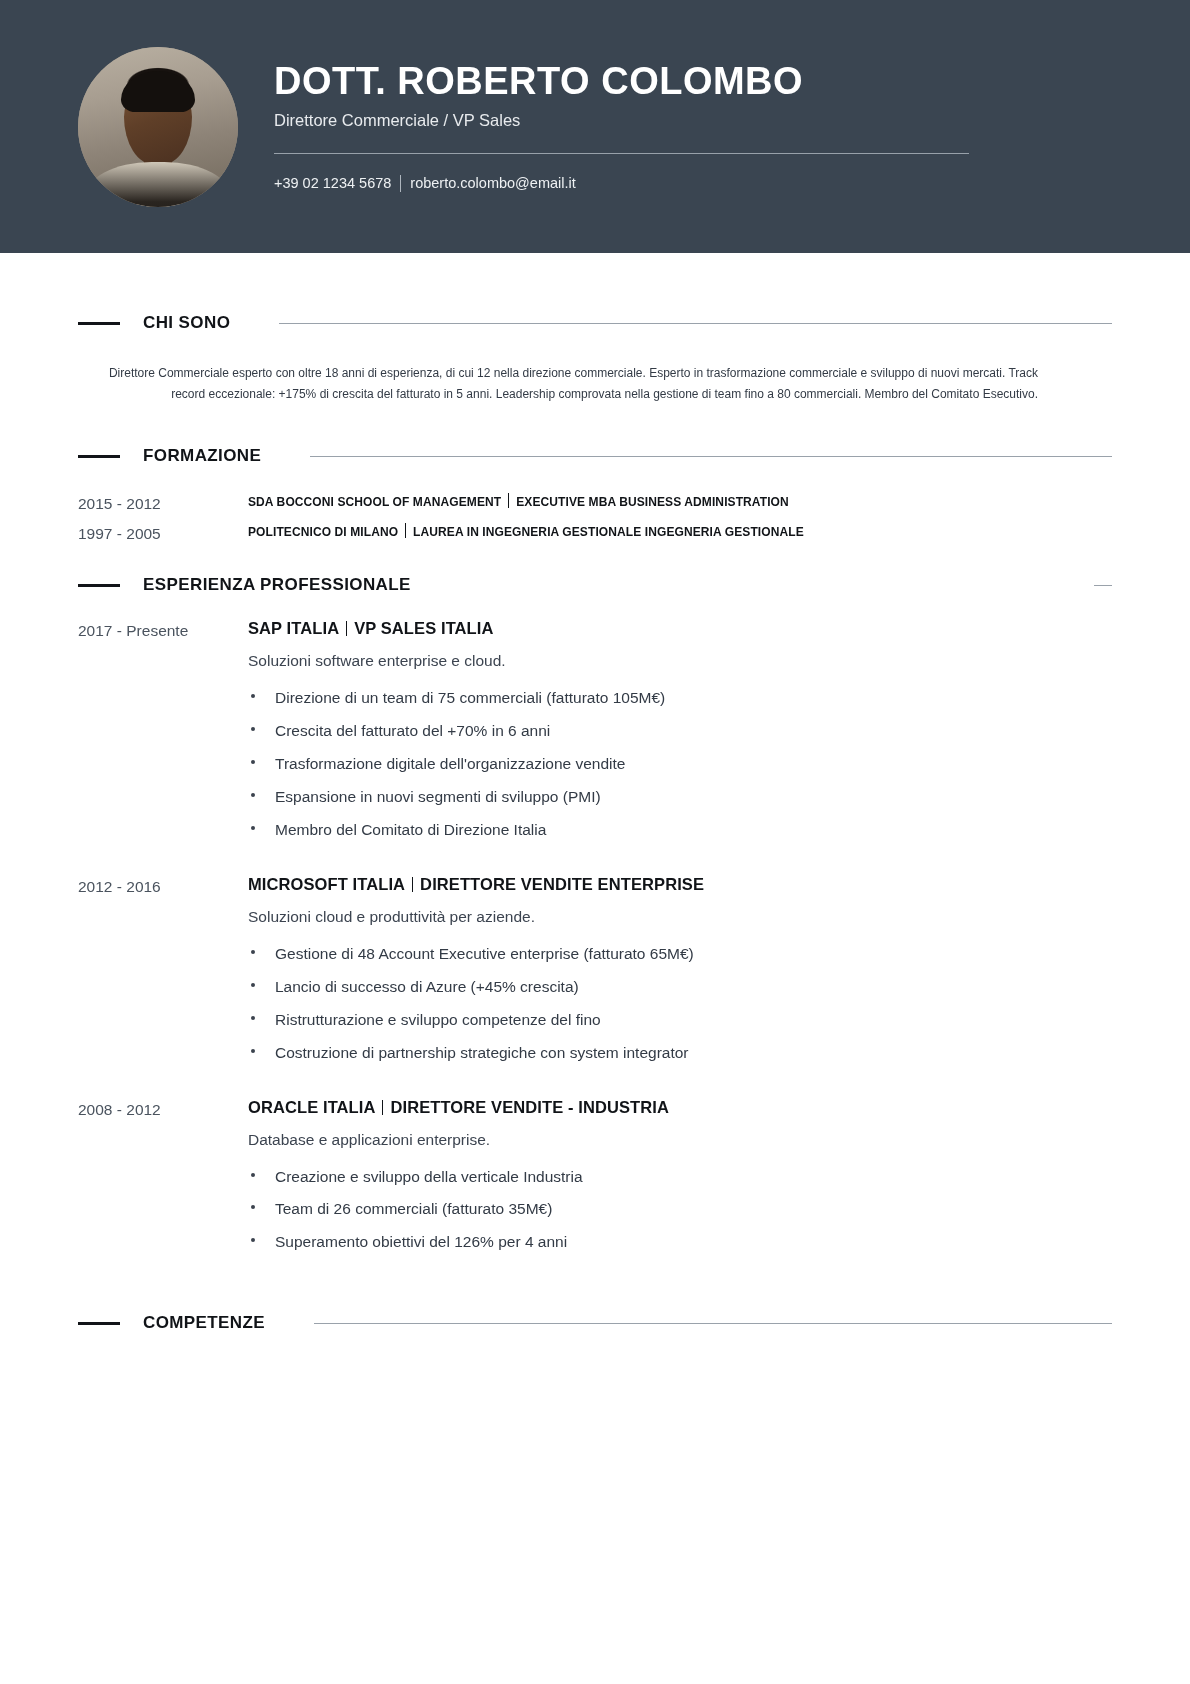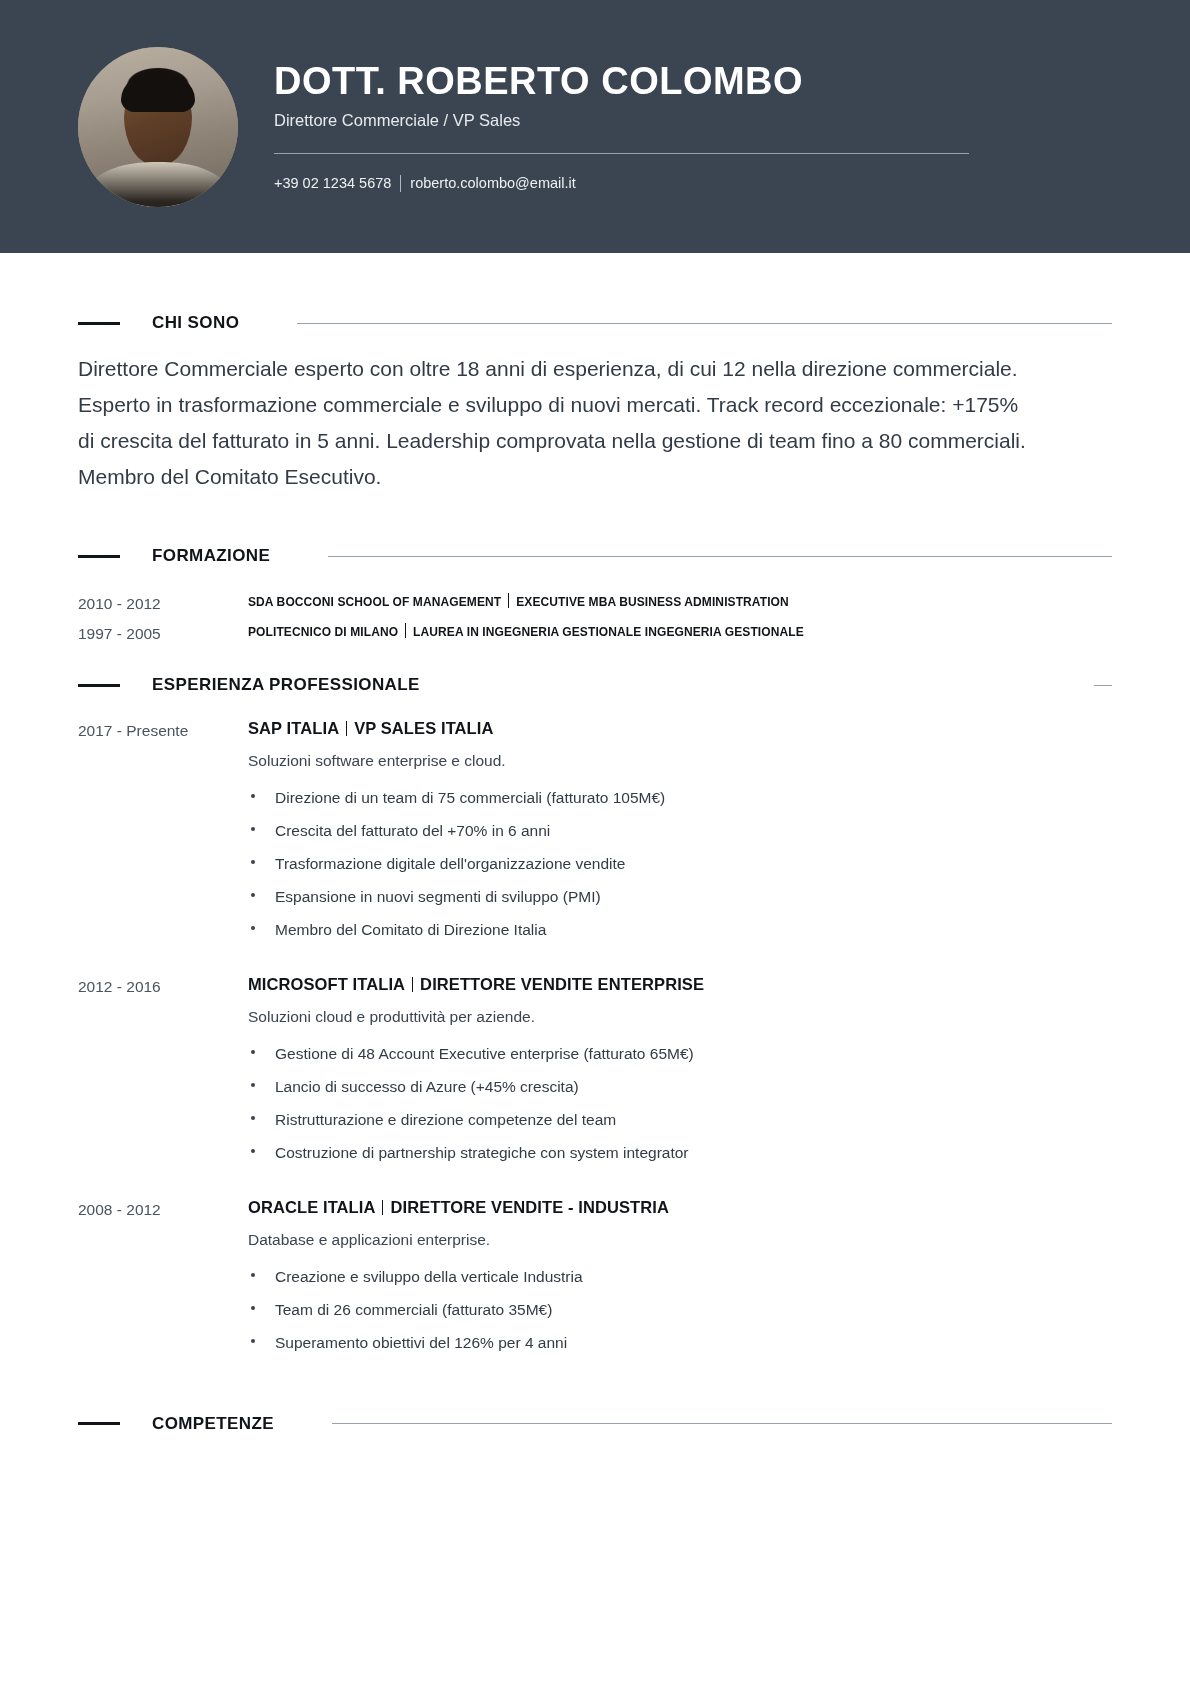--- a/index.html
+++ b/index.html
@@ -128,21 +128,21 @@
   }
 
   
   .content {
     padding: 0 78px 0 78px;
   }
 
   .section-head {
     display: flex;
     align-items: center;
-    gap: 16px;
+    gap: 7px;
   }
   .section-dash {
     width: 42px;
     height: 3px;
     background: #111418;
     flex: 0 0 42px;
   }
   .section-title {
     font-size: 17px;
     font-weight: bold;
@@ -157,25 +157,26 @@
     height: 1px;
     background: #9aa2ab;
     margin-left: 42px;
   }
   .section-rule.stub {
     flex: 0 0 18px;
     margin-left: auto;
   }
 
   .summary {
-    margin-top: 18px;
-    font-size: 21px;
+    margin-top: 30px;
+    font-size: 12px;
     line-height: 1.72;
     color: #333b46;
     max-width: 960px;
+    text-align: right;
   }
 
   .sec-gap-lg { height: 60px; }
   .sec-gap-md { height: 30px; }
   .sec-gap-sm { height: 22px; }
 
   
   .edu-list { margin-top: 27px; }
   .edu-row {
     display: flex;
@@ -293,21 +294,21 @@
 
     <div class="sec-gap-md"></div>
     <div class="section-head">
       <span class="section-dash"></span>
       <span class="section-title">FORMAZIONE</span>
       <span class="section-rule"></span>
     </div>
     <div class="edu-list">
 
       <div class="edu-row">
-        <div class="edu-dates">2010 - 2012</div>
+        <div class="edu-dates">2015 - 2012</div>
         <div class="edu-title">
           <span>SDA BOCCONI SCHOOL OF MANAGEMENT</span><span class="pipe"></span><span>EXECUTIVE MBA BUSINESS ADMINISTRATION</span>
         </div>
       </div>
 
       <div class="edu-row">
         <div class="edu-dates">1997 - 2005</div>
         <div class="edu-title">
           <span>POLITECNICO DI MILANO</span><span class="pipe"></span><span>LAUREA IN INGEGNERIA GESTIONALE INGEGNERIA GESTIONALE</span>
         </div>
@@ -343,21 +344,21 @@
       <div class="exp-row">
         <div class="exp-dates">2012 - 2016</div>
         <div class="exp-main">
           <div class="exp-title">
             <span>MICROSOFT ITALIA</span><span class="pipe"></span><span>DIRETTORE VENDITE ENTERPRISE</span>
           </div>
           <div class="exp-desc">Soluzioni cloud e produttività per aziende.</div>
           <ul class="exp-bullets">
             <li><span class="dot"></span><span>Gestione di 48 Account Executive enterprise (fatturato 65M€)</span></li>
             <li><span class="dot"></span><span>Lancio di successo di Azure (+45% crescita)</span></li>
-            <li><span class="dot"></span><span>Ristrutturazione e direzione competenze del team</span></li>
+            <li><span class="dot"></span><span>Ristrutturazione e sviluppo competenze del fino</span></li>
             <li><span class="dot"></span><span>Costruzione di partnership strategiche con system integrator</span></li>
           </ul>
         </div>
       </div>
 
       <div class="exp-row">
         <div class="exp-dates">2008 - 2012</div>
         <div class="exp-main">
           <div class="exp-title">
             <span>ORACLE ITALIA</span><span class="pipe"></span><span>DIRETTORE VENDITE - INDUSTRIA</span>

